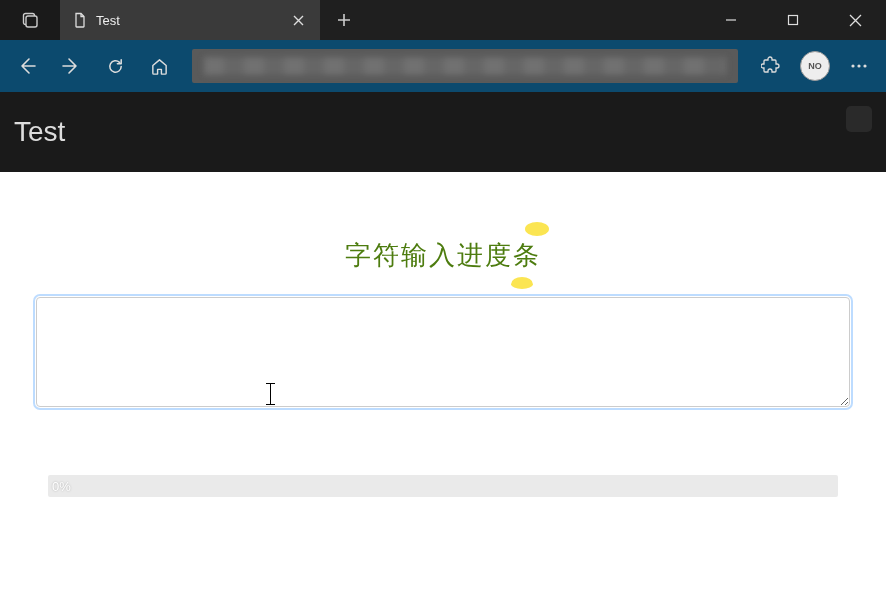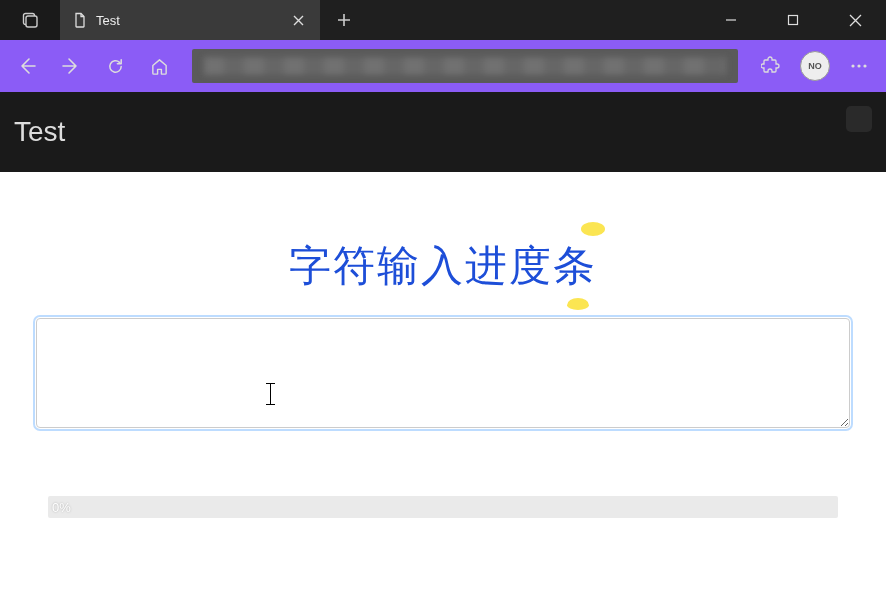--- a/index.html
+++ b/index.html
@@ -12,35 +12,35 @@
   .tab { display: flex; align-items: center; gap: 8px; padding: 0 12px; background: #3a3a3a; min-width: 260px; }
   .tab.active { background: #3a3a3a; }
   .tab-title { color: #eee; font-size: 13px; flex: 1; }
   .tab svg { flex-shrink: 0; }
   .tab-close { width: 20px; height: 20px; display: flex; align-items: center; justify-content: center; color: #ccc; }
   .newtab { width: 48px; display: flex; align-items: center; justify-content: center; color: #ccc; background:#1f1f1f; }
   .win-controls { display: flex; margin-left: auto; }
   .win-btn { width: 62px; display: flex; align-items: center; justify-content: center; color: #ddd; }
 
   
-  .toolbar { display: flex; align-items: center; height: 52px; background: #8b5cf6; padding: 0 6px; gap: 2px; }
+  .toolbar { display: flex; align-items: center; height: 52px; background: #0c4a6e; padding: 0 6px; gap: 2px; }
   .tool-btn { width: 42px; height: 42px; display: flex; align-items: center; justify-content: center; color: #ddd; border-radius: 4px; }
   .addressbar { flex: 1; height: 34px; margin: 0 10px; background: #5a5a5a; display: flex; align-items: center; padding: 0 12px; border-radius: 2px; overflow: hidden; }
   .addr-blur { flex: 1; height: 18px; background: repeating-linear-gradient(90deg, #777 0 20px, #6a6a6a 20px 40px); filter: blur(3px); opacity: .8; }
   .avatar { width: 30px; height: 30px; border-radius: 50%; background: #eee; display: flex; align-items: center; justify-content: center; font-size: 9px; font-weight: bold; color: #555; border:1px solid #999; }
 
   
   .page-header { height: 80px; background: #1a1a1a; display: flex; align-items: center; padding: 0 14px; position: relative; }
   .page-header .hdr-title { color: #ddd; font-size: 28px; font-weight: 400; }
   .page-header .hdr-square { position: absolute; right: 14px; top: 14px; width: 26px; height: 26px; border-radius: 5px; background: #2a2a2a; }
 
   
   .content { padding: 36px 36px 20px 36px; text-align: center; }
   .heading-wrap { display: inline-block; position: relative; margin-top: 30px; }
-  .heading { font-size: 42px; font-weight: 400; color: #1d4ed8; letter-spacing: 2px; }
+  .heading { font-size: 26px; font-weight: 400; color: #4d7c0f; letter-spacing: 2px; }
   .hl1 { position: absolute; top: -16px; right: -8px; width: 24px; height: 14px; background: #fbe552; border-radius: 50%; }
   .hl2 { position: absolute; bottom: -16px; right: 8px; width: 22px; height: 12px; background: #fbe552; border-radius: 50% 50% 50% 50% / 60% 60% 40% 40%; }
 
   .textbox { width: 100%; height: 110px; margin-top: 24px; border: 1px solid #ccc; border-radius: 4px; outline: 2px solid #5aa8ff66; outline-offset: 1px; resize: both; padding: 12px 14px; font-size: 18px; overflow: auto; position: relative; background:#fff; }
 
   .progress-wrap { margin: 64px 12px 0 12px; }
   .progress { width: 100%; height: 22px; background: #eaeaea; border-radius: 2px; display: flex; align-items: center; padding: 0 4px; }
   .progress-label { color: #fff; font-size: 13px; text-shadow: 0 0 2px #aaa; }
 
   

